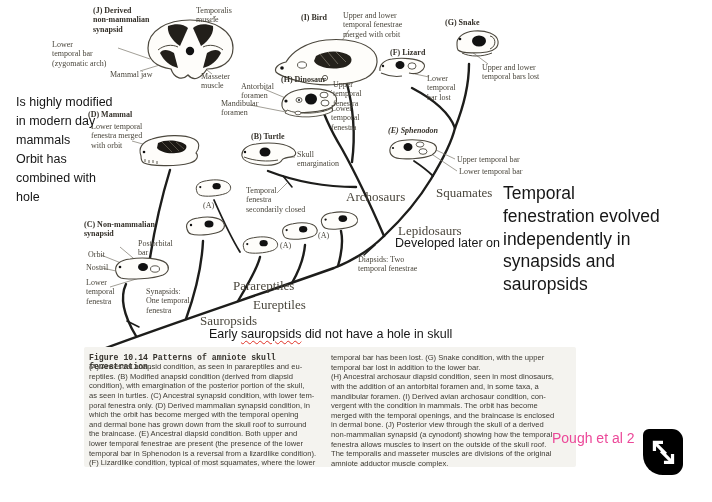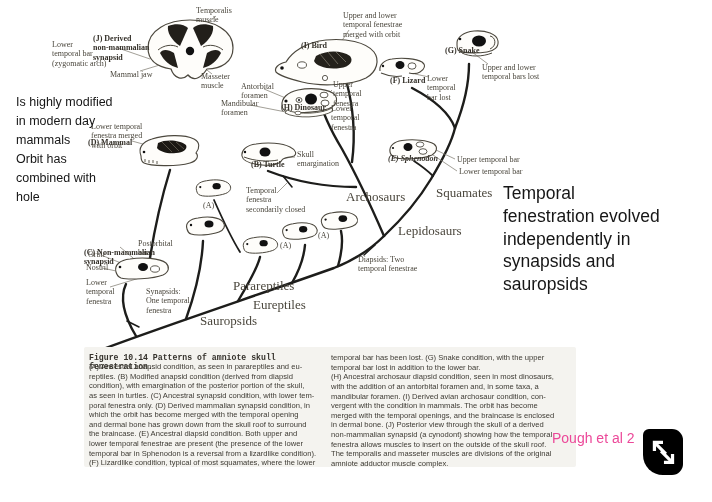--- a/index.html
+++ b/index.html
@@ -1,21 +1,21 @@
 <!DOCTYPE html>
 <html><head>
 <meta charset="utf-8">
 <style>
   html,body{margin:0;padding:0;background:#ffffff;}
   #slide{position:relative;width:712px;height:502px;background:#ffffff;overflow:hidden;
          font-family:"Liberation Sans",sans-serif;}
   
   .fl{position:absolute;font-family:"Liberation Serif",serif;font-size:8px;line-height:1.18;
       color:#4a463c;white-space:pre-line;z-index:3;}
-  .flb{font-weight:bold;color:#35312a;margin-top:28px;}
+  .flb{font-weight:bold;color:#35312a;}
   .ital{font-style:italic;}
   .clade{font-size:13px;color:#4a463c;}
   
   .note{position:absolute;color:#161616;white-space:pre-line;z-index:4;}
   #left-note{left:16px;top:93px;font-size:12.5px;line-height:1.52;width:110px;}
   #developed-note{left:395px;top:236px;font-size:12.5px;}
   #main-note{left:503px;top:182px;font-size:17.5px;line-height:1.3;width:206px;}
   #early-note{left:209px;top:327px;font-size:12.5px;white-space:nowrap;}
   #early-note .sq{text-decoration-line:underline;text-decoration-style:wavy;
       text-decoration-color:#e03226;text-decoration-thickness:1px;text-underline-offset:2px;}
@@ -268,25 +268,27 @@
   <div class="fl clade" style="left:233px;top:278px">Parareptiles</div>
   <div class="fl clade" style="left:253px;top:297px">Eureptiles</div>
   <div class="fl clade" style="left:200px;top:313px">Sauropsids</div>
 
   <div class="note" id="left-note">Is highly modified
 in modern day
 mammals
 Orbit has
 combined with
 hole</div>
+  <div class="note" id="developed-note">Developed later on</div>
   <div class="note" id="main-note">Temporal
 fenestration evolved
 independently in
 synapsids and
 sauropsids</div>
+  <div class="note" id="early-note"><span>Early </span><span class="sq">sauropsids</span><span> did not have a hole in skull</span></div>
   <div class="note" id="credit">Pough et al 2</div>
 
   <div id="caption-bg"></div>
   <div id="cap-title">Figure 10.14  Patterns of amniote skull fenestration.</div>
   <div class="cap" id="cap-right">temporal bar has been lost. (G) Snake condition, with the upper
 temporal bar lost in addition to the lower bar.
 (H) Ancestral archosaur diapsid condition, seen in most dinosaurs,
 with the addition of an antorbital foramen and, in some taxa, a
 mandibular foramen. (I) Derived avian archosaur condition, con-
 vergent with the condition in mammals. The orbit has become

